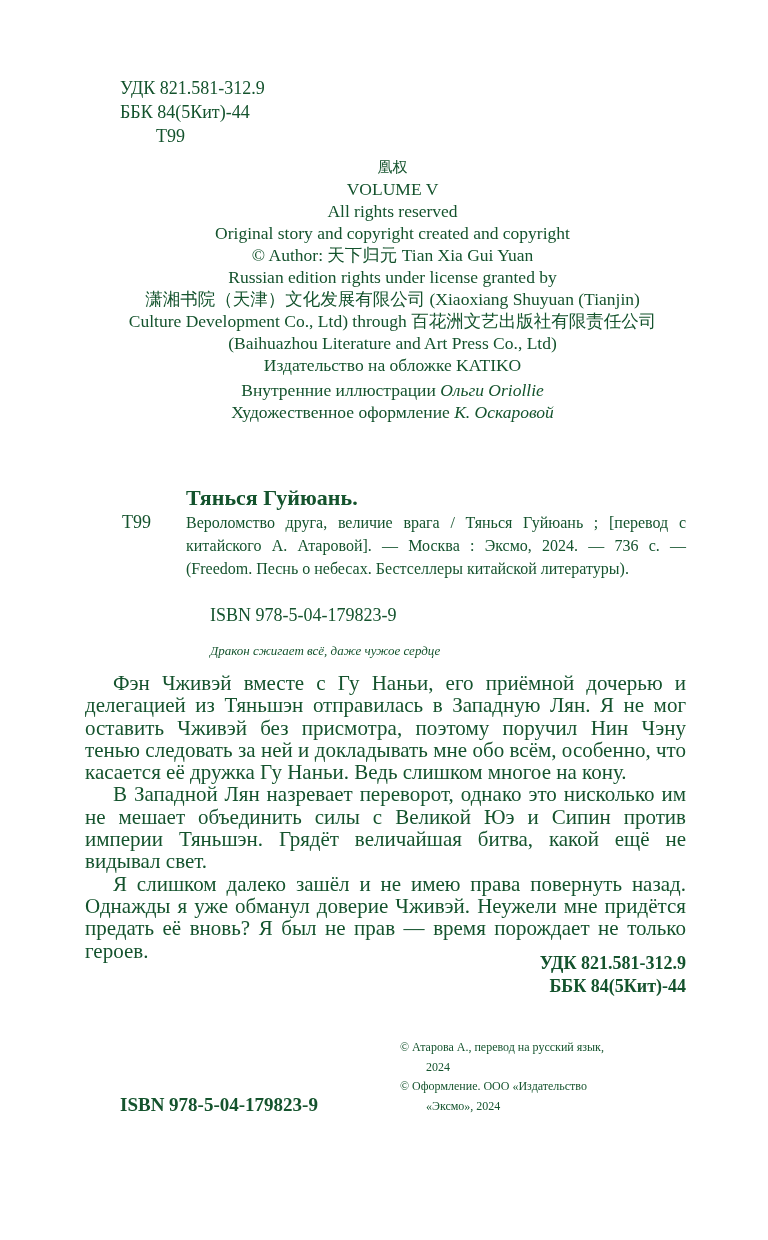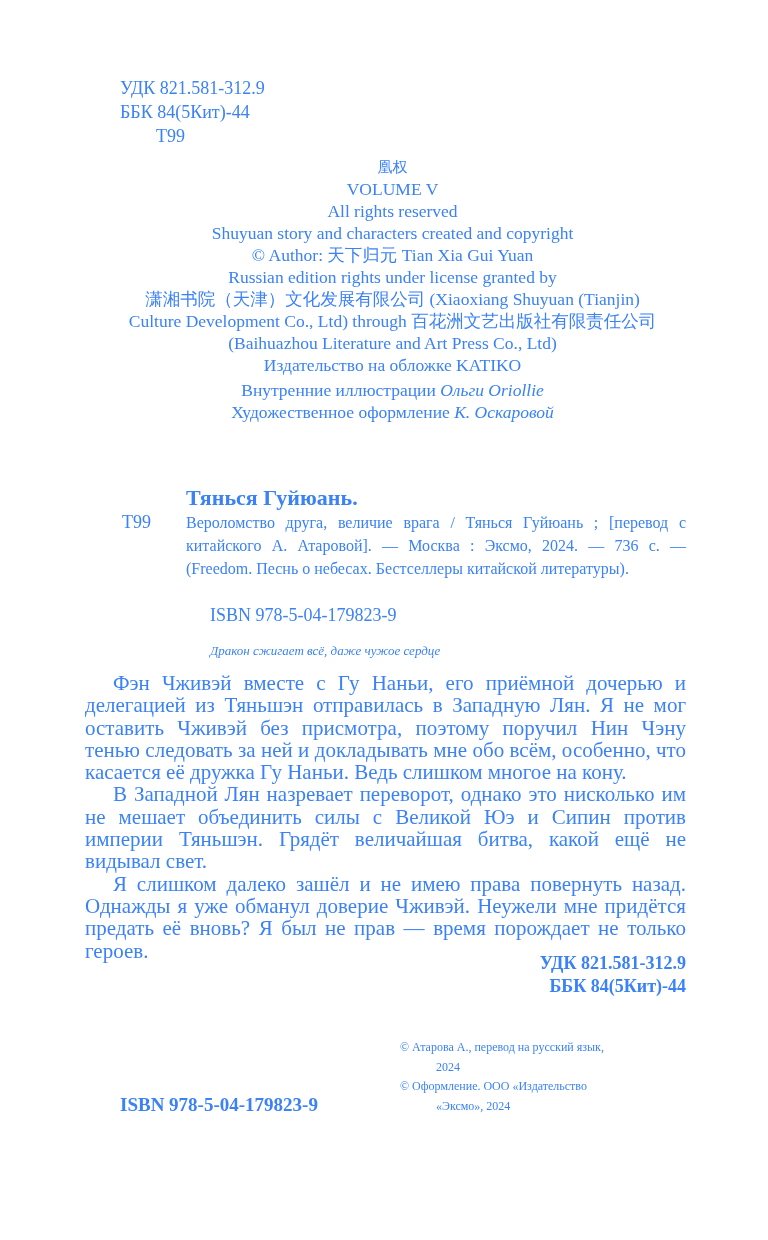--- a/index.html
+++ b/index.html
@@ -6,21 +6,21 @@
     margin: 0;
     padding: 0;
     background: #ffffff;
   }
   .page {
     position: relative;
     width: 768px;
     height: 1240px;
     background: #ffffff;
     font-family: "Liberation Serif", serif;
-    color: #3b82f6;
+    color: #14532d;
     overflow: hidden;
   }
   
   .top-codes {
     position: absolute;
     left: 120px;
     top: 76px;
     font-size: 18px;
     line-height: 24px;
   }
@@ -113,21 +113,21 @@
 
   
   .copyright {
     position: absolute;
     left: 400px;
     top: 1038px;
     font-size: 12px;
     font-weight: normal;
     line-height: 19.5px;
   }
-  .copyright .cont { margin-left: 36px; }
+  .copyright .cont { margin-left: 26px; }
 
   
   .isbn-bottom {
     position: absolute;
     left: 120px;
     top: 1094px;
     font-size: 19px;
     font-weight: bold;
   }
 </style>
@@ -139,21 +139,21 @@
   <div class="top-codes">
     <div class="line">УДК 821.581-312.9</div>
     <div class="line">ББК 84(5Кит)-44</div>
     <div class="line t99">Т99</div>
   </div>
 
   <div class="imprint">
     <div class="line cjk">凰权</div>
     <div class="line gap-m">VOLUME V</div>
     <div class="line gap-m">All rights reserved</div>
-    <div class="line gap-m">Shuyuan story and characters created and copyright</div>
+    <div class="line gap-m">Original story and copyright created and copyright</div>
     <div class="line">© Author: 天下归元 Tian Xia Gui Yuan</div>
     <div class="line gap-m">Russian edition rights under license granted by</div>
     <div class="line">潇湘书院（天津）文化发展有限公司 (Xiaoxiang Shuyuan (Tianjin)</div>
     <div class="line">Culture Development Co., Ltd) through 百花洲文艺出版社有限责任公司</div>
     <div class="line">(Baihuazhou Literature and Art Press Co., Ltd)</div>
     <div class="line gap-m">Издательство на обложке KATIKO</div>
     <div class="line gap-s"><span>Внутренние иллюстрации </span><span class="italic">Ольги Oriollie</span></div>
     <div class="line gap-m"><span>Художественное оформление </span><span class="italic">К. Оскаровой</span></div>
   </div>
 

